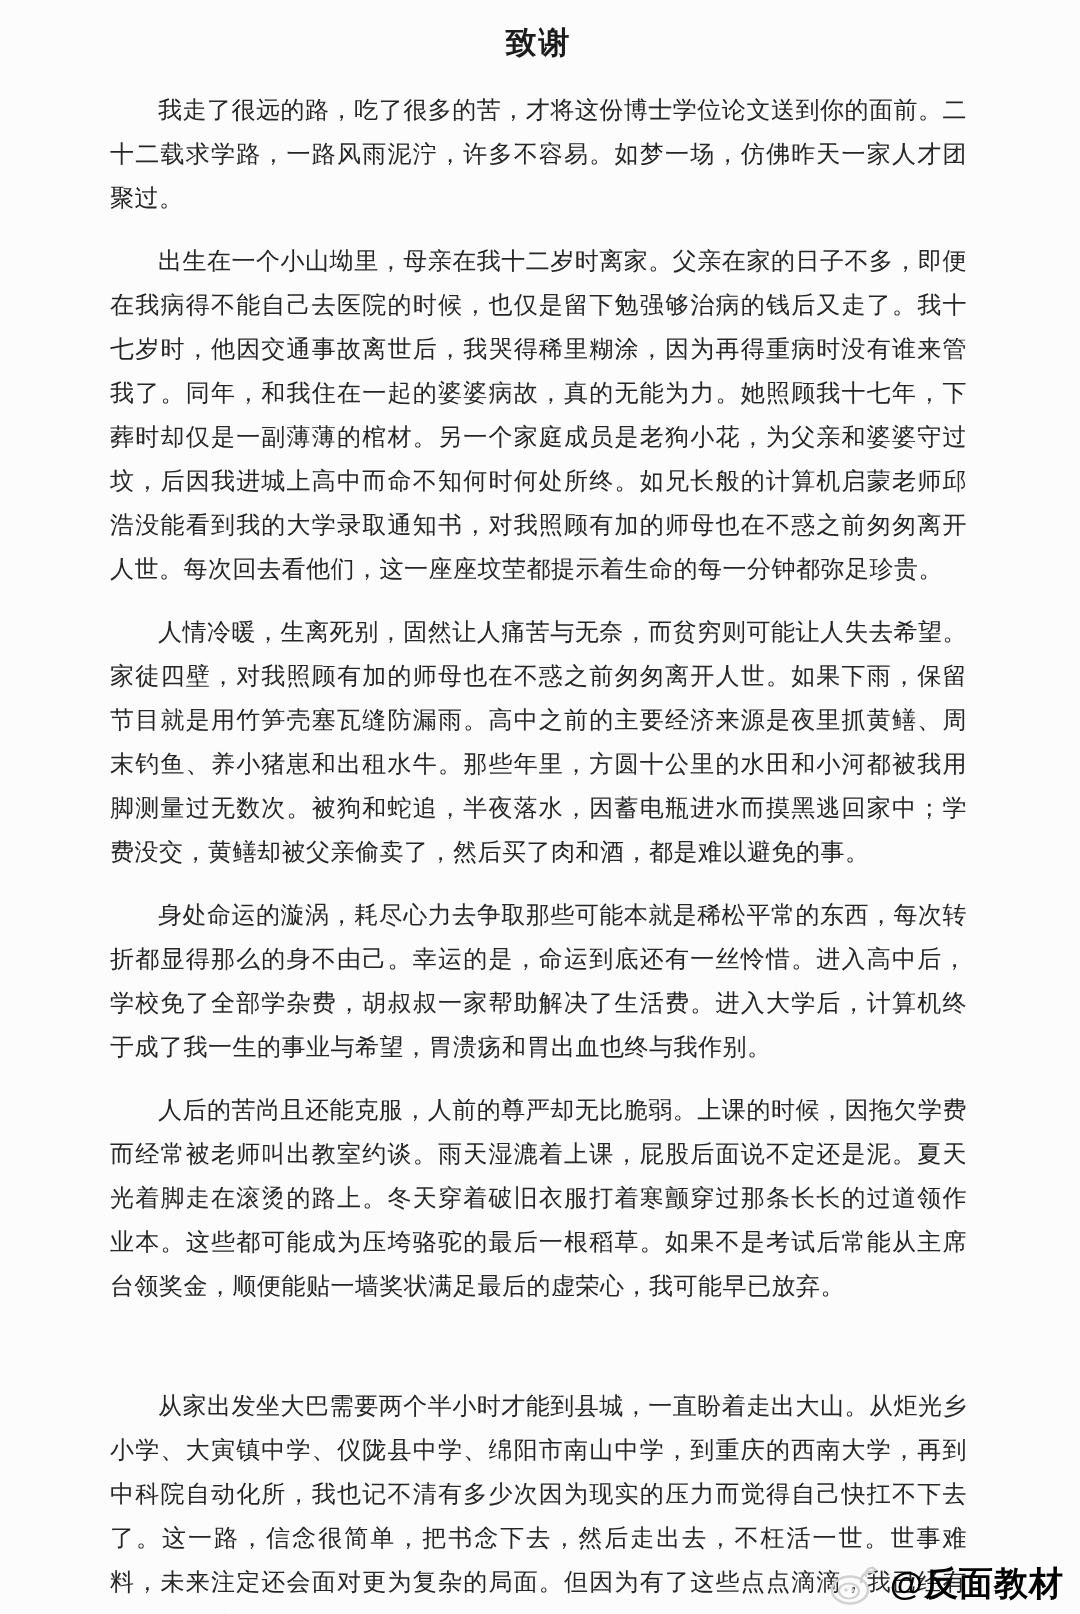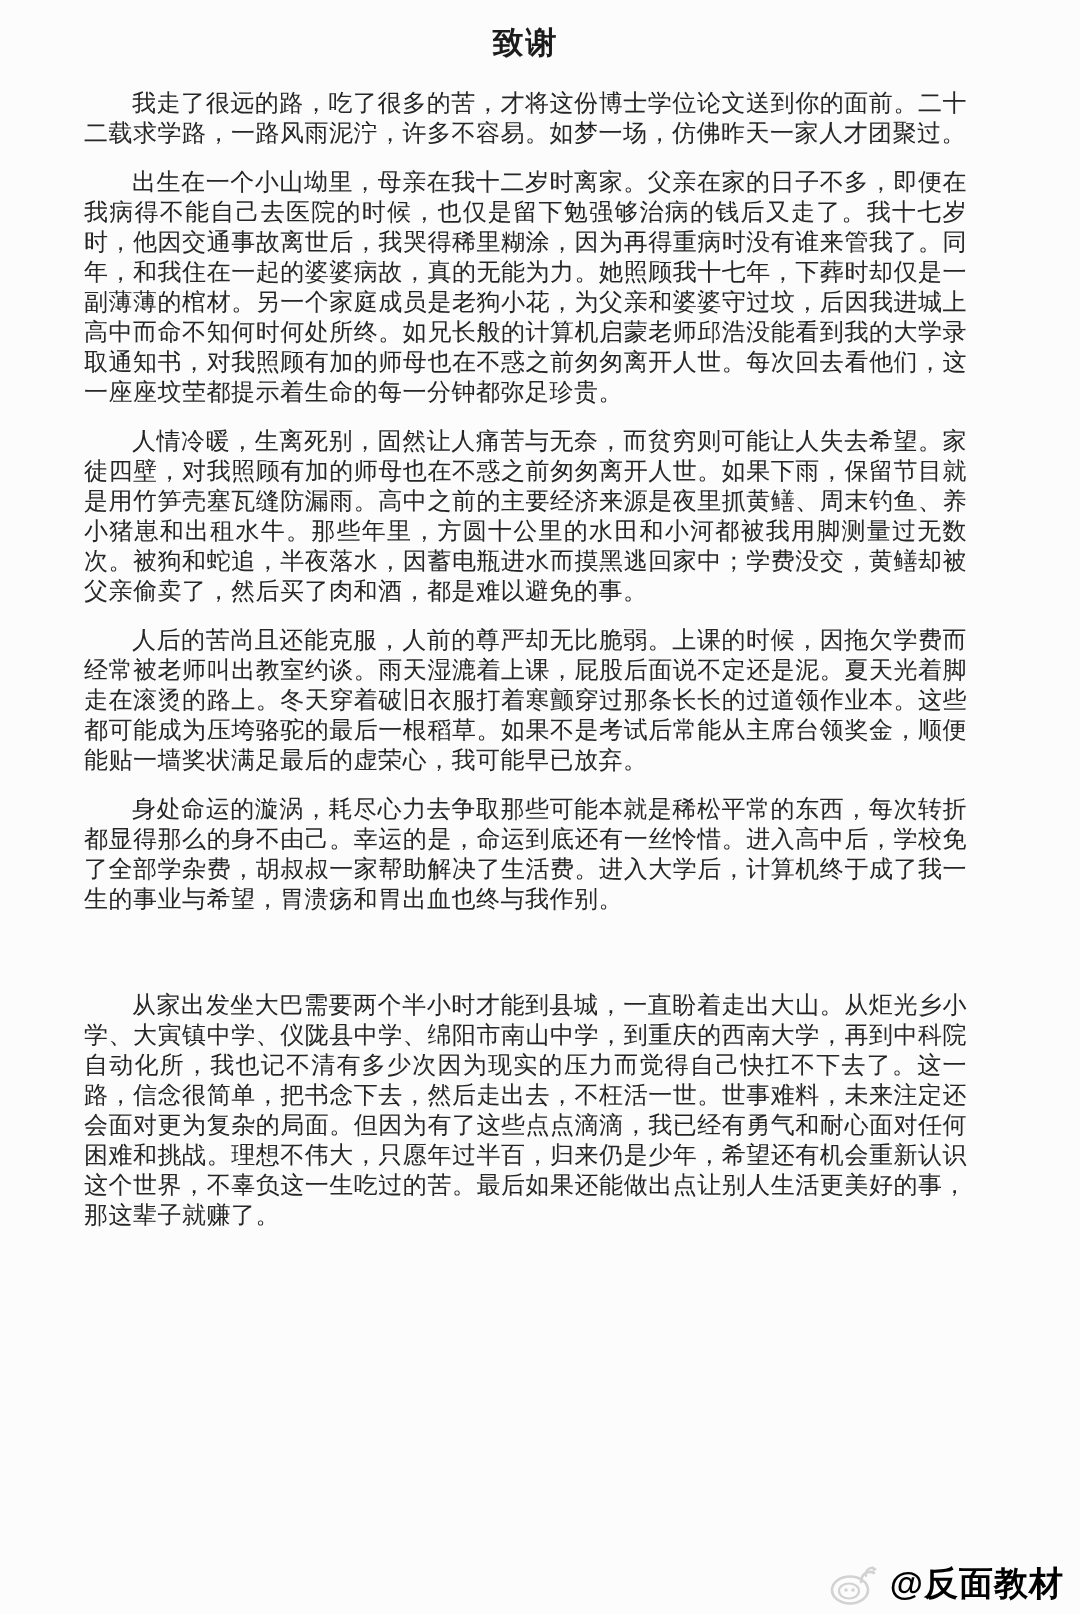--- a/index.html
+++ b/index.html
@@ -9,35 +9,35 @@
   }
   .page {
     position: relative;
     width: 1080px;
     height: 1614px;
     background: #fcfcfc;
     overflow: hidden;
     font-family: "Liberation Serif", "DejaVu Serif", serif;
     color: #262626;
     box-sizing: border-box;
-    padding: 22px 113px 0 84px;
+    padding: 22px 113px 0 110px;
   }
   .doc-title {
     margin: 0 0 24px 0;
     text-align: center;
     font-size: 31px;
     font-weight: 700;
     line-height: 42px;
     letter-spacing: 2px;
     color: #1c1c1c;
   }
   .doc-body p {
     margin: 0 0 19px 0;
     font-size: 24px;
-    line-height: 30px;
+    line-height: 44px;
     text-align: justify;
     text-indent: 2em;
     letter-spacing: 0.5px;
   }
   .doc-body p.gap-before {
     margin-top: 76px;
   }
   .watermark {
     position: absolute;
     right: 16px;
@@ -60,22 +60,22 @@
 <body>
 
 <div class="page">
 
   <h1 class="doc-title">致谢</h1>
 
   <div class="doc-body">
     <p>我走了很远的路，吃了很多的苦，才将这份博士学位论文送到你的面前。二十二载求学路，一路风雨泥泞，许多不容易。如梦一场，仿佛昨天一家人才团聚过。</p>
     <p>出生在一个小山坳里，母亲在我十二岁时离家。父亲在家的日子不多，即便在我病得不能自己去医院的时候，也仅是留下勉强够治病的钱后又走了。我十七岁时，他因交通事故离世后，我哭得稀里糊涂，因为再得重病时没有谁来管我了。同年，和我住在一起的婆婆病故，真的无能为力。她照顾我十七年，下葬时却仅是一副薄薄的棺材。另一个家庭成员是老狗小花，为父亲和婆婆守过坟，后因我进城上高中而命不知何时何处所终。如兄长般的计算机启蒙老师邱浩没能看到我的大学录取通知书，对我照顾有加的师母也在不惑之前匆匆离开人世。每次回去看他们，这一座座坟茔都提示着生命的每一分钟都弥足珍贵。</p>
     <p>人情冷暖，生离死别，固然让人痛苦与无奈，而贫穷则可能让人失去希望。家徒四壁，对我照顾有加的师母也在不惑之前匆匆离开人世。如果下雨，保留节目就是用竹笋壳塞瓦缝防漏雨。高中之前的主要经济来源是夜里抓黄鳝、周末钓鱼、养小猪崽和出租水牛。那些年里，方圆十公里的水田和小河都被我用脚测量过无数次。被狗和蛇追，半夜落水，因蓄电瓶进水而摸黑逃回家中；学费没交，黄鳝却被父亲偷卖了，然后买了肉和酒，都是难以避免的事。</p>
+    <p>身处命运的漩涡，耗尽心力去争取那些可能本就是稀松平常的东西，每次转折都显得那么的身不由己。幸运的是，命运到底还有一丝怜惜。进入高中后，学校免了全部学杂费，胡叔叔一家帮助解决了生活费。进入大学后，计算机终于成了我一生的事业与希望，胃溃疡和胃出血也终与我作别。</p>
     <p>人后的苦尚且还能克服，人前的尊严却无比脆弱。上课的时候，因拖欠学费而经常被老师叫出教室约谈。雨天湿漉着上课，屁股后面说不定还是泥。夏天光着脚走在滚烫的路上。冬天穿着破旧衣服打着寒颤穿过那条长长的过道领作业本。这些都可能成为压垮骆驼的最后一根稻草。如果不是考试后常能从主席台领奖金，顺便能贴一墙奖状满足最后的虚荣心，我可能早已放弃。</p>
-    <p>身处命运的漩涡，耗尽心力去争取那些可能本就是稀松平常的东西，每次转折都显得那么的身不由己。幸运的是，命运到底还有一丝怜惜。进入高中后，学校免了全部学杂费，胡叔叔一家帮助解决了生活费。进入大学后，计算机终于成了我一生的事业与希望，胃溃疡和胃出血也终与我作别。</p>
     <p class="gap-before">从家出发坐大巴需要两个半小时才能到县城，一直盼着走出大山。从炬光乡小学、大寅镇中学、仪陇县中学、绵阳市南山中学，到重庆的西南大学，再到中科院自动化所，我也记不清有多少次因为现实的压力而觉得自己快扛不下去了。这一路，信念很简单，把书念下去，然后走出去，不枉活一世。世事难料，未来注定还会面对更为复杂的局面。但因为有了这些点点滴滴，我已经有勇气和耐心面对任何困难和挑战。理想不伟大，只愿年过半百，归来仍是少年，希望还有机会重新认识这个世界，不辜负这一生吃过的苦。最后如果还能做出点让别人生活更美好的事，那这辈子就赚了。</p>
   </div>
 
   <div class="watermark">
     <span>
       <svg width="52" height="48" viewBox="0 0 52 48" fill="none" xmlns="http://www.w3.org/2000/svg">
         <ellipse cx="22" cy="30" rx="18" ry="13.5" stroke="#d2d2d2" stroke-width="2.6"></ellipse>
         <ellipse cx="21" cy="31" rx="10" ry="7.5" stroke="#d2d2d2" stroke-width="2.2"></ellipse>
         <circle cx="18" cy="30" r="1.8" fill="#d2d2d2"></circle>
         <circle cx="25" cy="30" r="1.8" fill="#d2d2d2"></circle>

